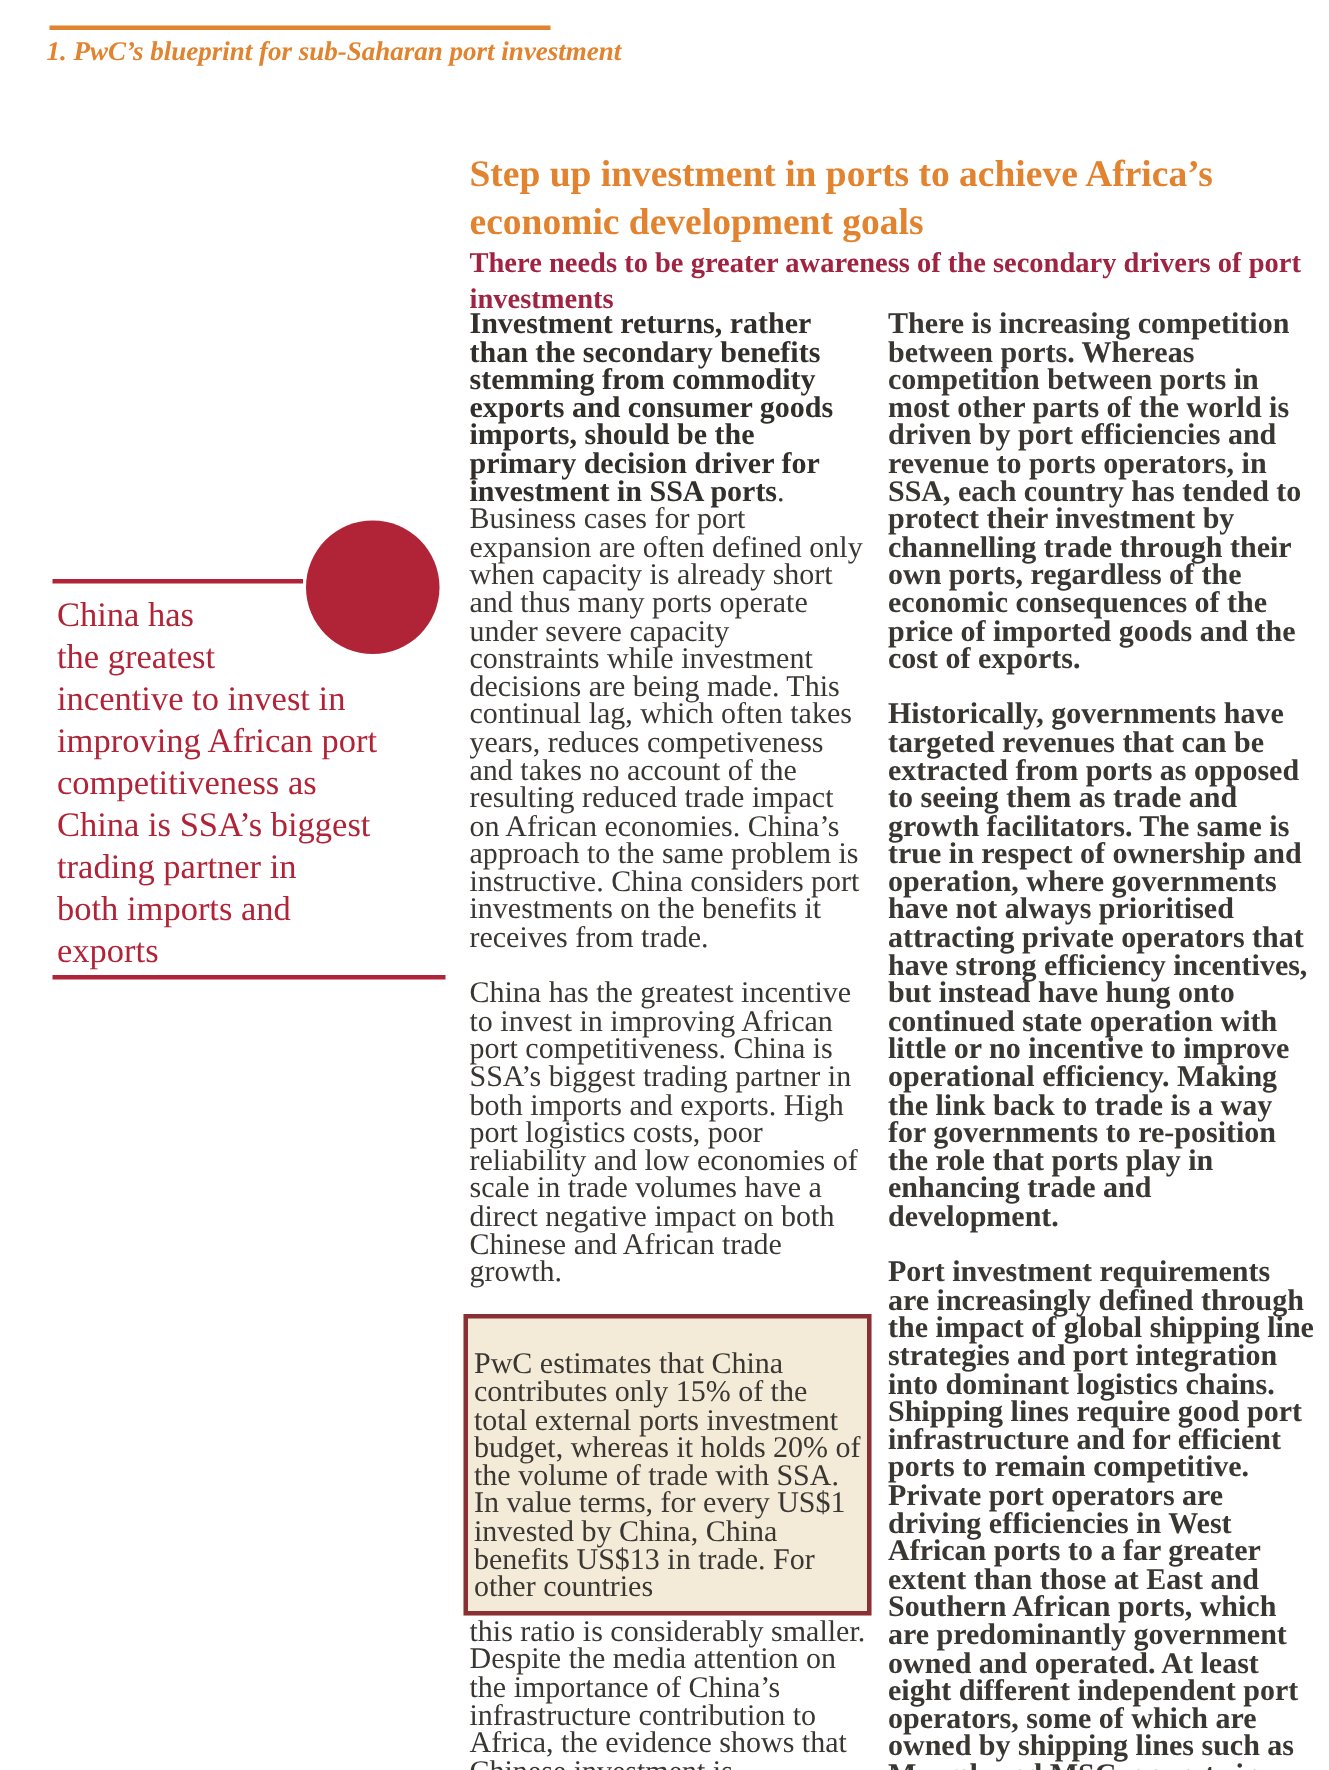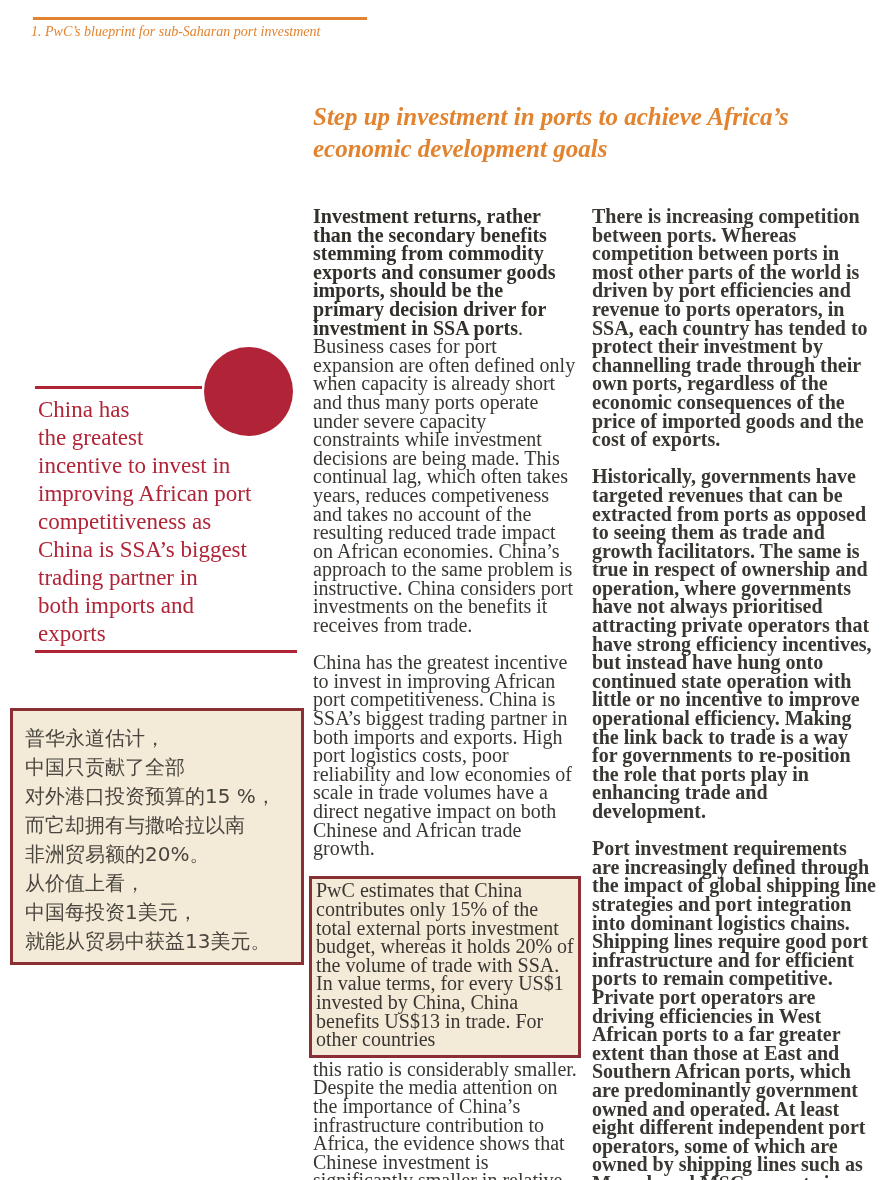--- a/index.html
+++ b/index.html
@@ -16,35 +16,34 @@
   .top-rule {
     position: absolute;
     left: 33px; top: 17px;
     width: 334px; height: 3px;
     background: #e1832f;
   }
   .running-header {
     position: absolute;
     left: 31px; top: 24px;
     width: 420px;
-    font-size: 14px;
-    font-weight: normal;
+    font-size: 18px;
+    font-weight: bold;
     font-style: italic;
     color: #e1832f;
   }
 
   
   .page-title {
     position: absolute;
     left: 313px; top: 84px;
     width: 572px;
     font-size: 25px;
     line-height: 32px;
     font-weight: bold;
-    font-style: italic;
     color: #e1832f;
   }
   .page-subtitle {
     position: absolute;
     left: 313px; top: 148px;
     width: 572px;
     font-size: 19px;
     line-height: 24px;
     font-weight: bold;
     color: #a02442;
@@ -110,58 +109,49 @@
   .col-middle { left: 313px; width: 264px; }
   .col-right  { left: 592px; width: 285px; font-weight: bold; }
   .col p { margin: 0 0 18.6px 0; }
   .lead-bold { font-weight: bold; color: #322f2b; }
 
   .highlight-box {
     box-sizing: content-box;
     margin: 13px -4px 0 -4px;
     border: 3px solid #8a2f33;
     background: #f3ead8;
-    padding: 2px 3px 6px 4px;
+    padding: 21px 3px 6px 4px;
   }
   .highlight-box p { margin: 0; }
   .after-box { margin-top: 2px !important; }
 </style>
 </head>
 <body>
 
 <div class="page">
 
   <div class="top-rule"></div>
   <div class="running-header">1.  PwC’s blueprint for sub-Saharan port investment</div>
 
   <h1 class="page-title">Step up investment in ports to achieve Africa’s economic development goals</h1>
+  <h2 class="page-subtitle">There needs to be greater awareness of the secondary drivers of port investments</h2>
 
   <div class="quote-circle"></div>
   <div class="quote-rule-top"></div>
   <div class="pull-quote">China has
 the greatest
 incentive to invest in
 improving African port
 competitiveness as
 China is SSA’s biggest
 trading partner in
 both imports and
 exports</div>
   <div class="quote-rule-bottom"></div>
 
-  <div class="cn-box">
-    <div class="cn-text">普华永道估计，
-中国只贡献了全部
-对外港口投资预算的15 %，
-而它却拥有与撒哈拉以南
-非洲贸易额的20%。
-从价值上看，
-中国每投资1美元，
-就能从贸易中获益13美元。</div>
-  </div>
 
   <div class="col col-middle">
     <p><span class="lead-bold">Investment returns, rather than the secondary benefits stemming from commodity exports and consumer goods imports, should be the primary decision driver for investment in SSA ports</span><span>. Business cases for port expansion are often defined only when capacity is already short and thus many ports operate under severe capacity constraints while investment decisions are being made. This continual lag, which often takes years, reduces competiveness and takes no account of the resulting reduced trade impact on African economies. China’s approach to the same problem is instructive. China considers port investments on the benefits it receives from trade.</span></p>
     <p>China has the greatest incentive to invest in improving African port competitiveness. China is SSA’s biggest trading partner in both imports and exports. High port logistics costs, poor reliability and low economies of scale in trade volumes have a direct negative impact on both Chinese and African trade growth.</p>
     <div class="highlight-box">
       <p>PwC estimates that China contributes only 15% of the total external ports investment budget, whereas it holds 20% of the volume of trade with SSA. In value terms, for every US$1 invested by China, China benefits US$13 in trade. For other countries</p>
     </div>
     <p class="after-box">this ratio is considerably smaller. Despite the media attention on the importance of China’s infrastructure contribution to Africa, the evidence shows that Chinese investment is significantly smaller in relative terms than that of Africa’s other trading partners. Most investors continue to view SSA port investment more from the perspective of receiving an acceptable return on the investment, rather than investing to achieve their trade objectives.</p>
   </div>
 

